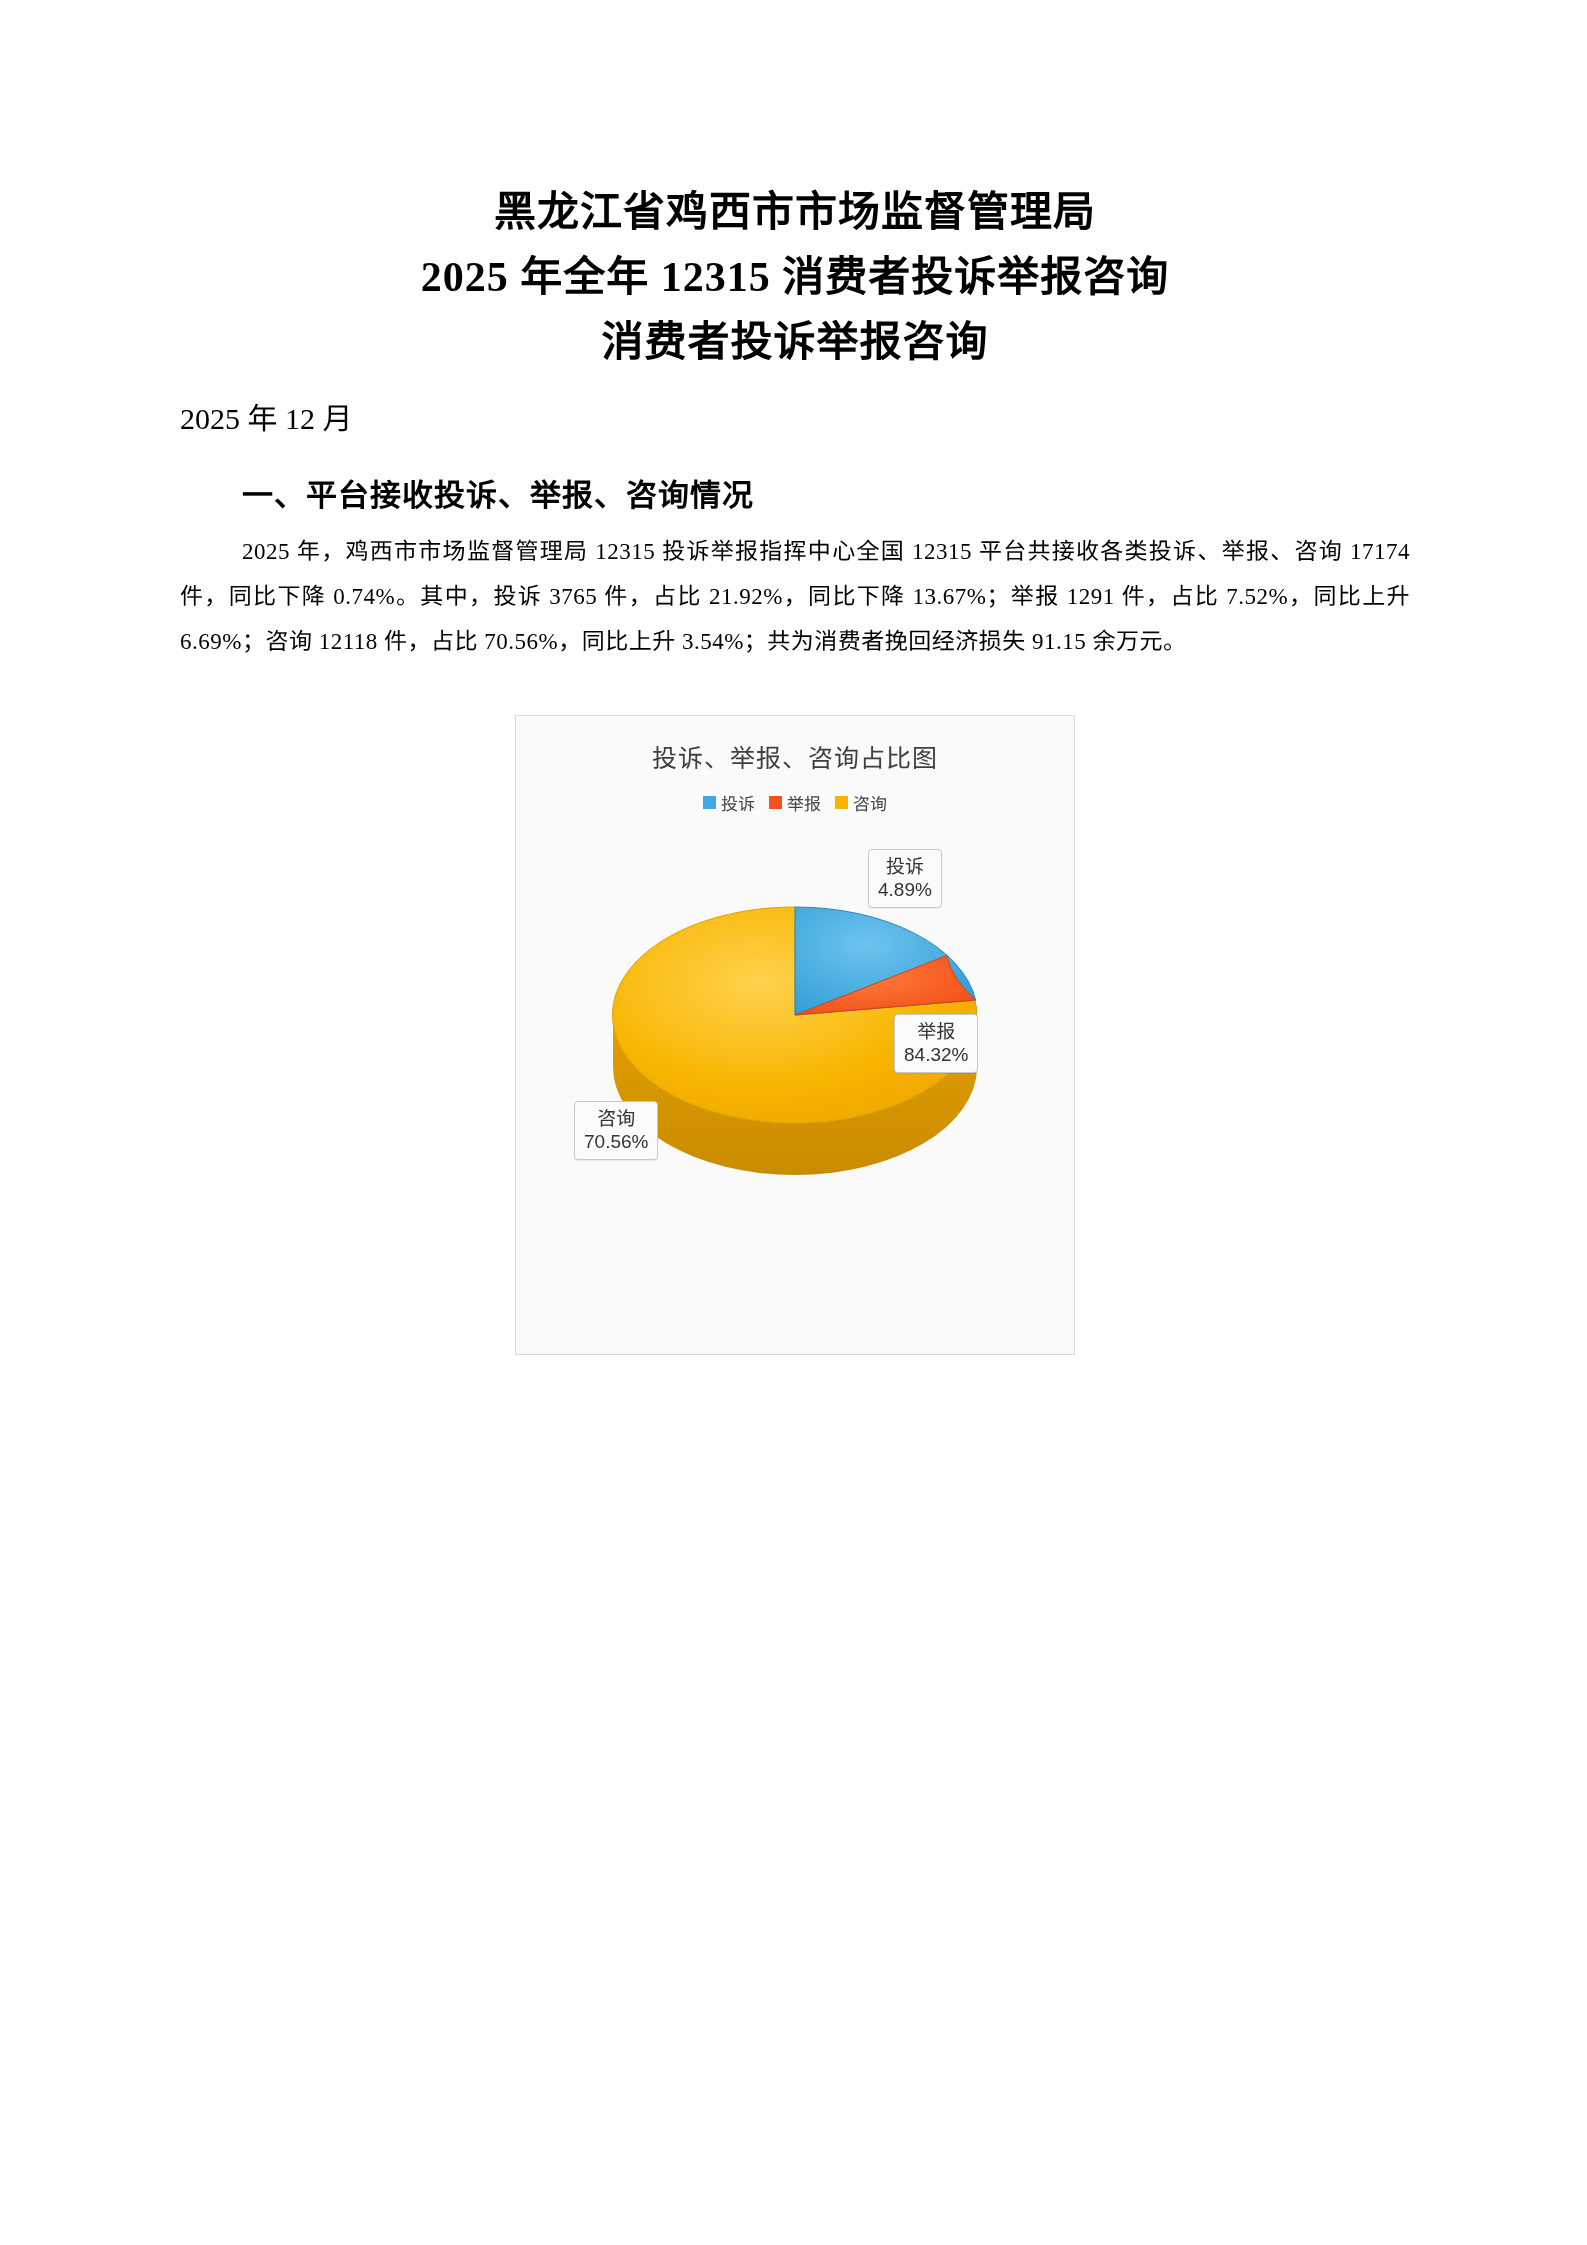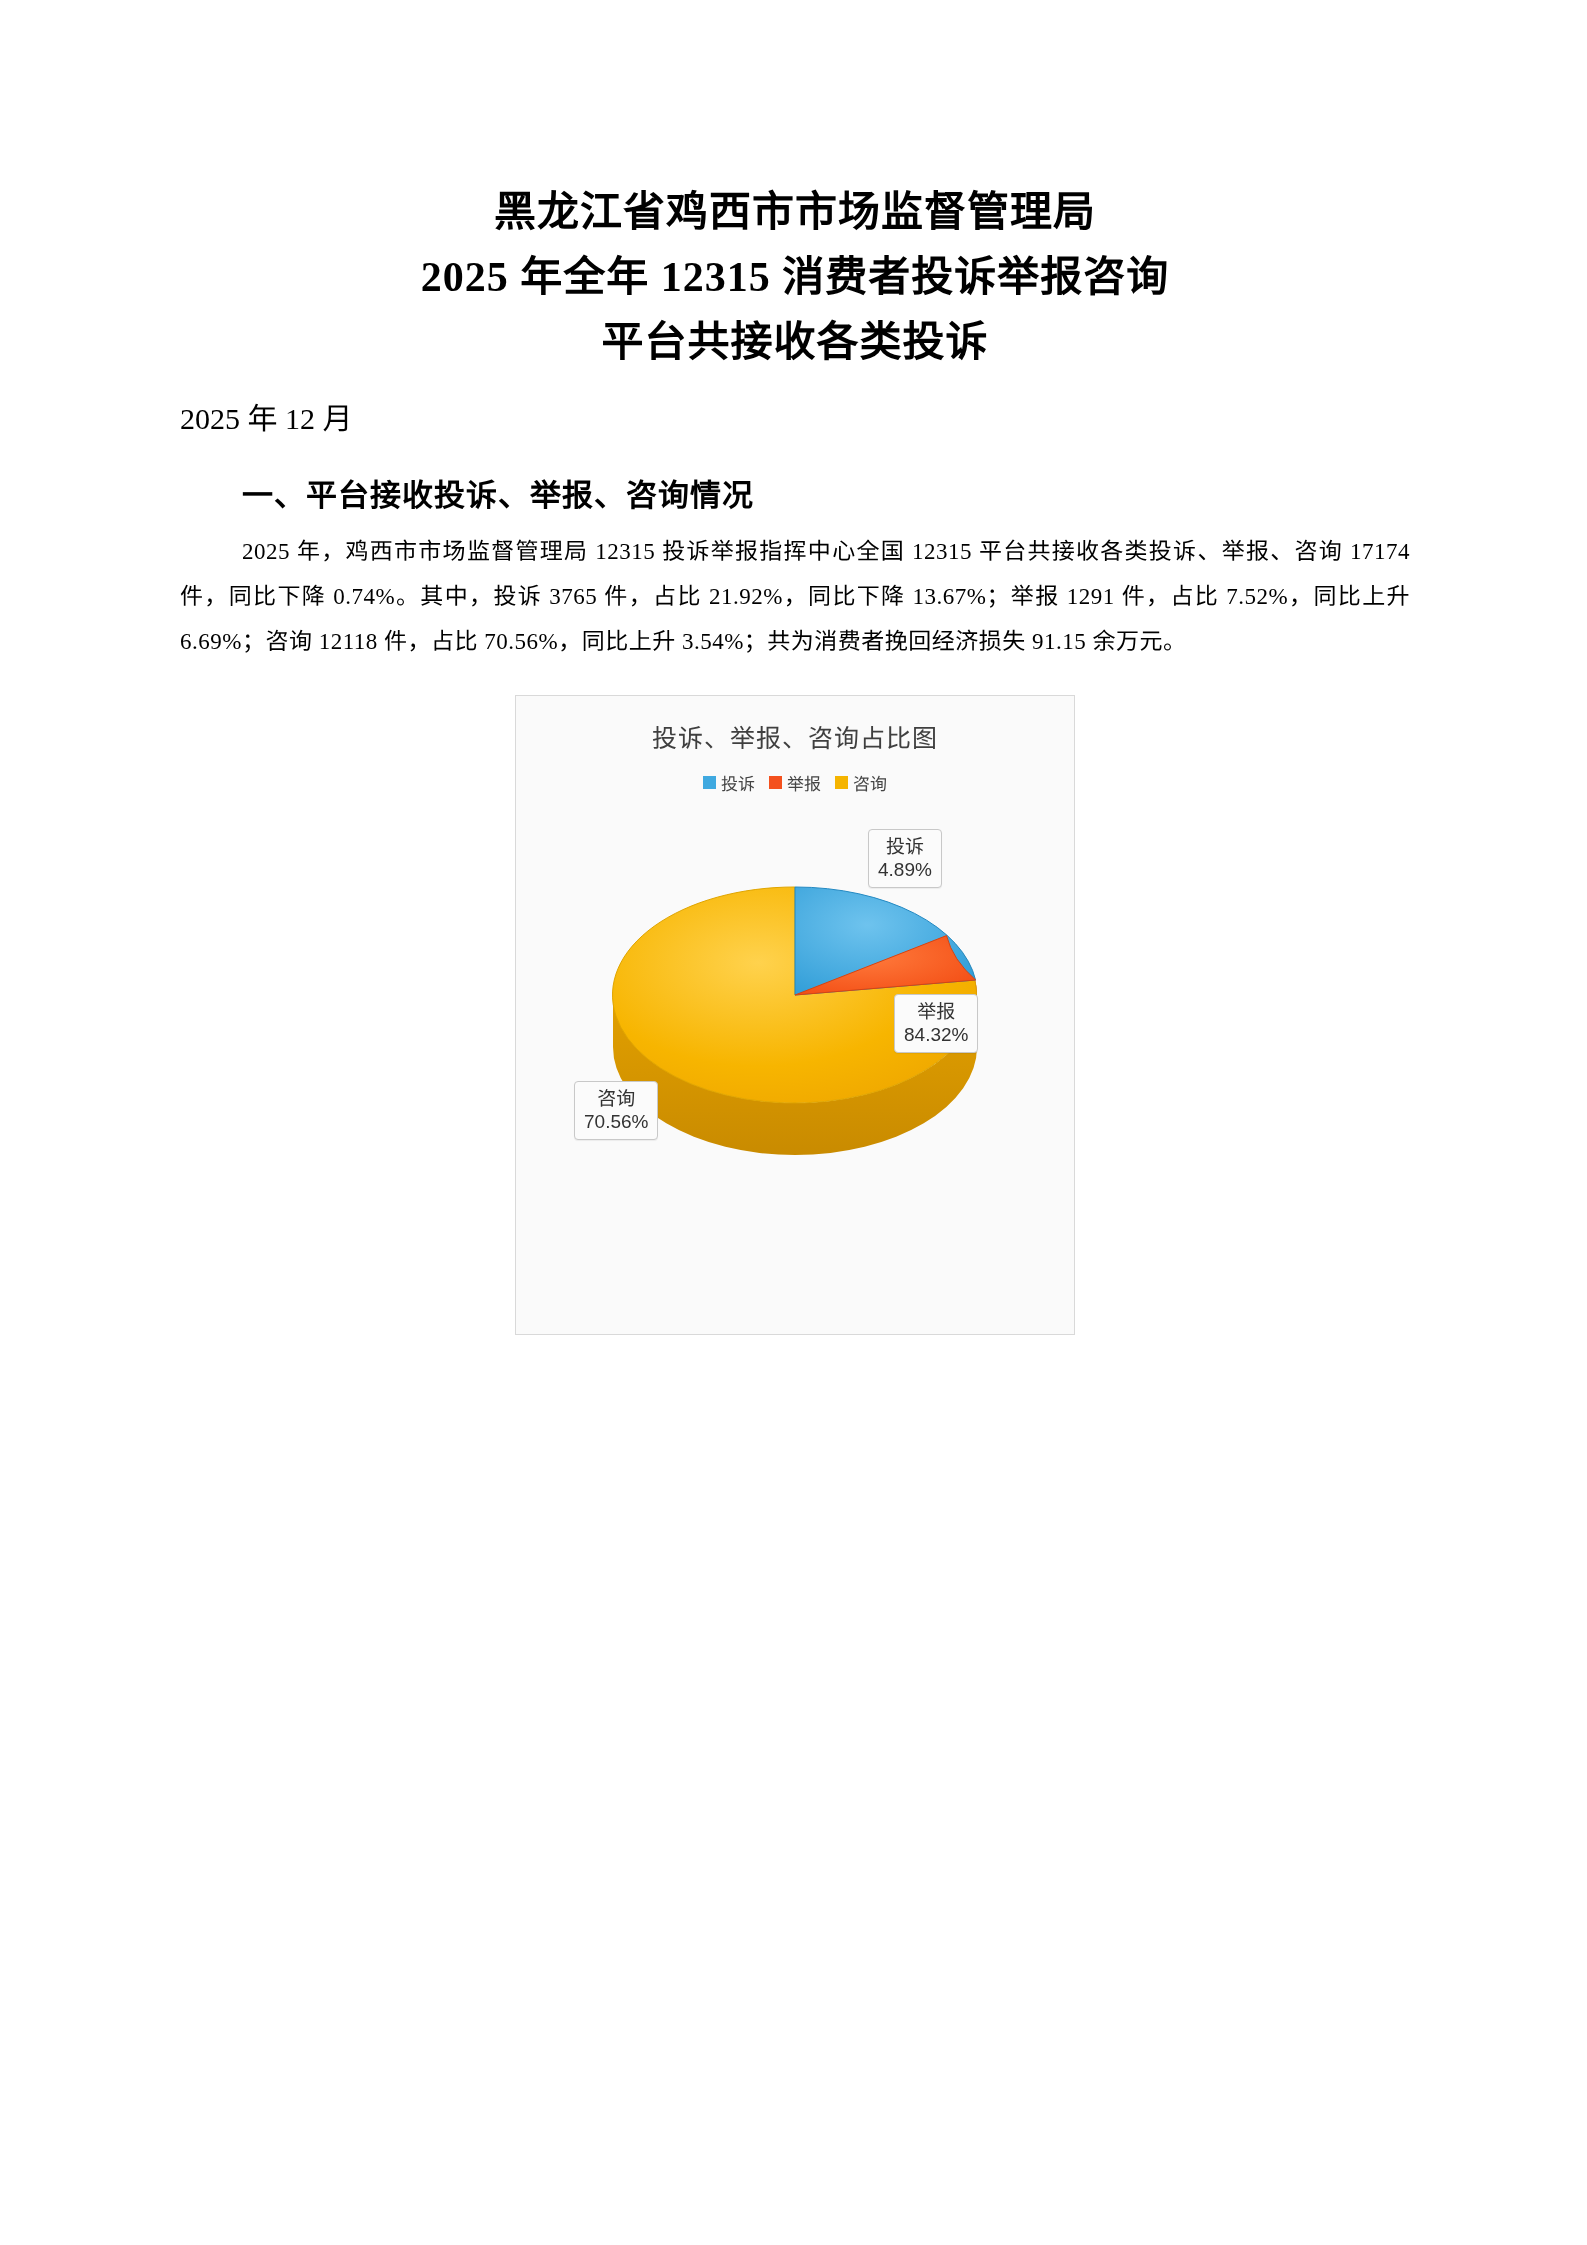--- a/index.html
+++ b/index.html
@@ -60,21 +60,21 @@
     line-height: 1.95;
     text-align: justify;
     text-justify: inter-ideograph;
     text-indent: 62px;
     margin: 0;
     letter-spacing: 0.5px;
   }
   
   .chart-wrap {
     position: relative;
-    margin: 30px auto 0 auto;
+    margin: 50px auto 0 auto;
     width: 560px;
     height: 640px;
     border: 1px solid #d9d9d9;
     background: #fafafa;
     box-sizing: border-box;
   }
   .chart-title {
     text-align: center;
     font-family: "Liberation Sans", "DejaVu Sans", sans-serif;
     font-size: 25px;
@@ -123,21 +123,21 @@
 </style>
 </head>
 <body>
 
 <div class="page">
   <div class="doc-body">
 
     <div class="title-block">
       <h1 class="title-line">黑龙江省鸡西市市场监督管理局</h1>
       <h1 class="title-line">2025 年全年 12315 消费者投诉举报咨询</h1>
-      <h1 class="title-line">平台共接收各类投诉</h1>
+      <h1 class="title-line">消费者投诉举报咨询</h1>
     </div>
 
     <div class="date-line">2025 年 12 月</div>
 
     <div class="section-heading">一、平台接收投诉、举报、咨询情况</div>
 
     <p class="para">2025 年，鸡西市市场监督管理局 12315 投诉举报指挥中心全国 12315 平台共接收各类投诉、举报、咨询 17174 件，同比下降 0.74%。其中，投诉 3765 件，占比 21.92%，同比下降 13.67%；举报 1291 件，占比 7.52%，同比上升 6.69%；咨询 12118 件，占比 70.56%，同比上升 3.54%；共为消费者挽回经济损失 91.15 余万元。</p>
 
     <div class="chart-wrap">
       <div class="chart-title">投诉、举报、咨询占比图</div>

